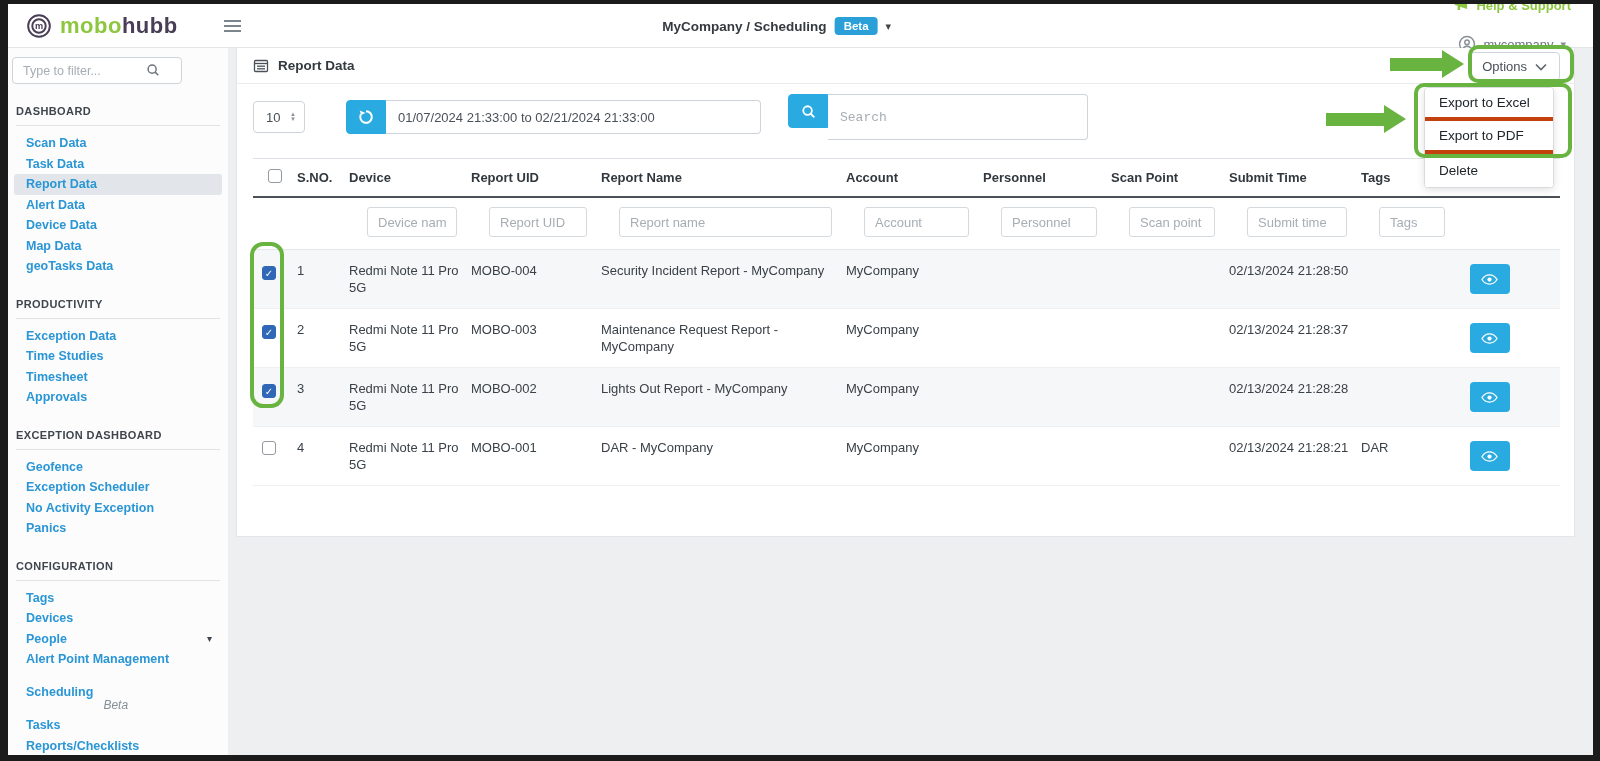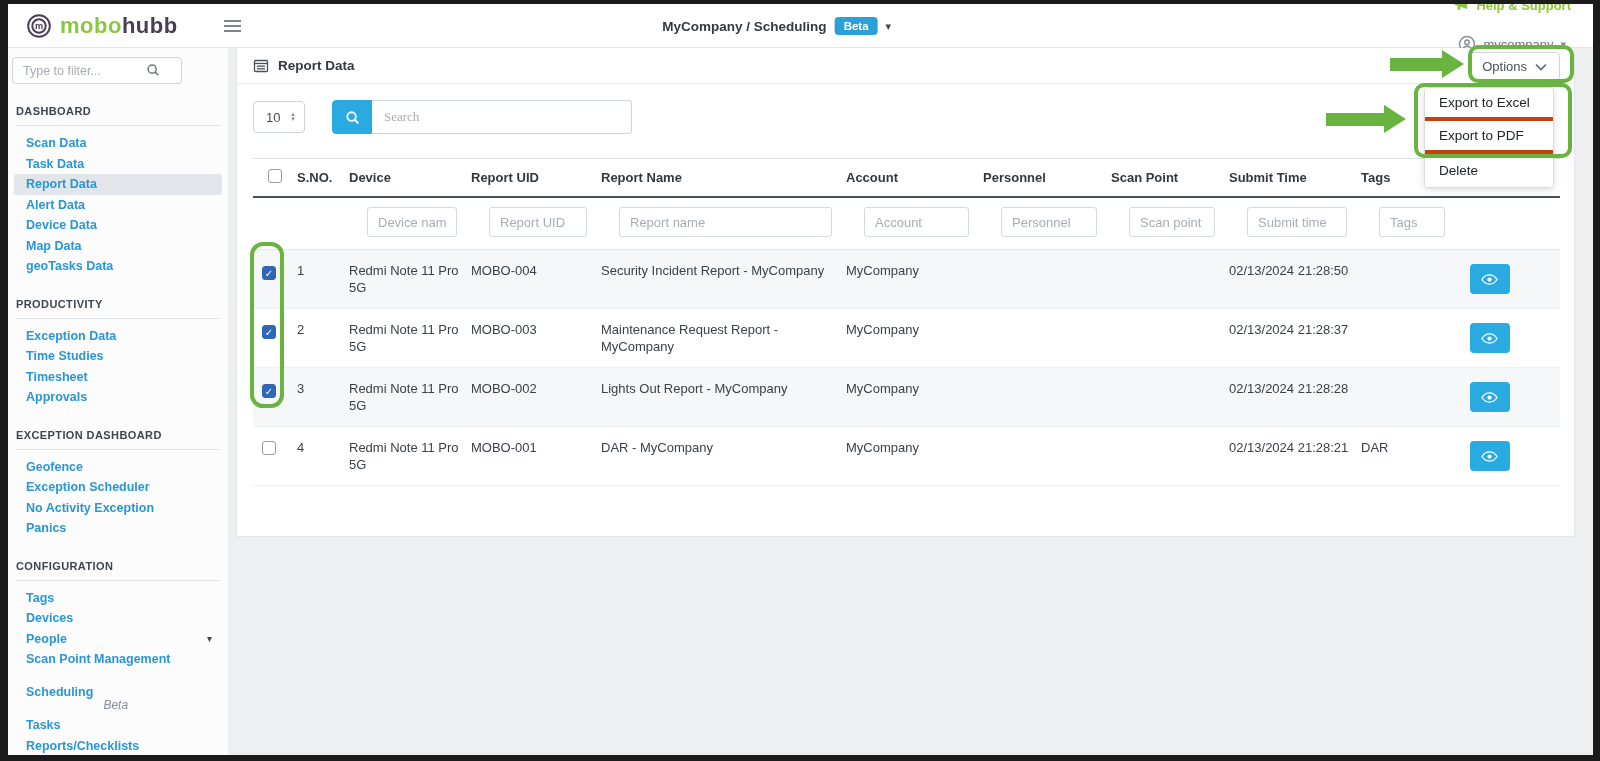--- a/index.html
+++ b/index.html
@@ -115,23 +115,23 @@
     border-radius:0 4px 4px 0;padding:0 12px;font-size:13px;color:#495057;outline:none;
     font-family:inherit;
   }
   .searchgroup{display:flex;margin-left:27px;}
   .searchbtn{
     width:40px;height:34px;background:var(--blue);border:1px solid var(--blue);
     border-radius:4px 0 0 4px;display:flex;align-items:center;justify-content:center;
     color:#fff;cursor:pointer;
   }
   .search-input{
-    width:260px;height:34px;border:1px solid #ced4da;border-left:none;
+    width:260px;height:46px;border:1px solid #ced4da;border-left:none;
     border-radius:0 4px 4px 0;padding:0 12px;font-size:13px;color:#495057;outline:none;
-    font-family:Liberation Serif, serif;
+    font-family:Liberation Mono, monospace;
   }
   .search-input::placeholder,.filter-input::placeholder,.date-input::placeholder{color:#a7adb3;}
 
   
   table{border-collapse:collapse;table-layout:fixed;width:1307px;font-size:13px;}
   th{
     text-align:left;font-size:13px;font-weight:bold;color:#32383e;
     padding:10px 12px 10px 0;border-top:1px solid #dde1e5;border-bottom:2px solid #4a5056;
     white-space:nowrap;
   }
@@ -312,21 +312,21 @@
               <span>Tags</span>
             </div>
             <div class="side-item">
               <span>Devices</span>
             </div>
             <div class="side-item">
               <span>People</span>
               <span class="side-caret">▾</span>
             </div>
             <div class="side-item">
-              <span>Scan Point Management</span>
+              <span>Alert Point Management</span>
             </div>
             <div class="side-item">
               <span>Scheduling</span>
               <span class="beta">Beta</span>
             </div>
             <div class="side-item">
               <span>Tasks</span>
             </div>
             <div class="side-item">
               <span>Reports/Checklists</span>
@@ -355,20 +355,29 @@
             </button>
           </div>
           <div class="card-body">
             <div class="controls">
               <div class="pagesize">
                 <span>10</span>
                 <span class="spin">
                     <i>▲</i>
                     <i>▼</i>
                   </span>
+              </div>
+              <div class="dategroup">
+                <button class="refresh">
+                  <svg width="16" height="16" viewBox="0 0 16 16">
+                    <path d="M8 2.2a5.8 5.8 0 1 1-5 2.9" fill="none" stroke="#fff" stroke-width="2"></path>
+                    <path d="M1.6 1.4l1.7 4.4 4.3-1.7z" fill="#fff"></path>
+                  </svg>
+                </button>
+                <input class="date-input" value="01/07/2024 21:33:00 to 02/21/2024 21:33:00" style="">
               </div>
               <div class="searchgroup">
                 <button class="searchbtn">
                   <svg width="15" height="15" viewBox="0 0 16 16">
                       <circle cx="7" cy="7" r="4.6" fill="none" stroke="#fff" stroke-width="1.9"></circle>
                       <line x1="10.4" y1="10.4" x2="14.2" y2="14.2" stroke="#fff" stroke-width="1.9"></line>
                     </svg>
                 </button>
                 <input class="search-input" placeholder="Search" style="">
               </div>

